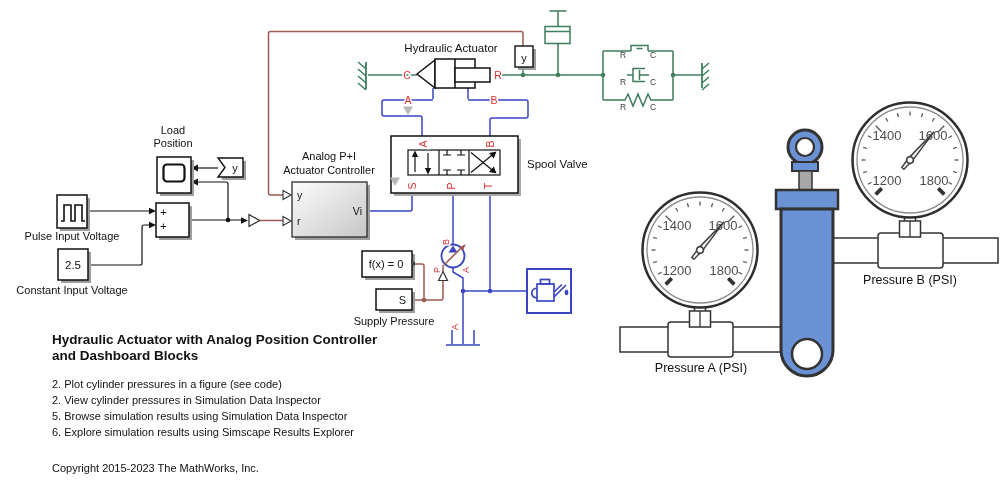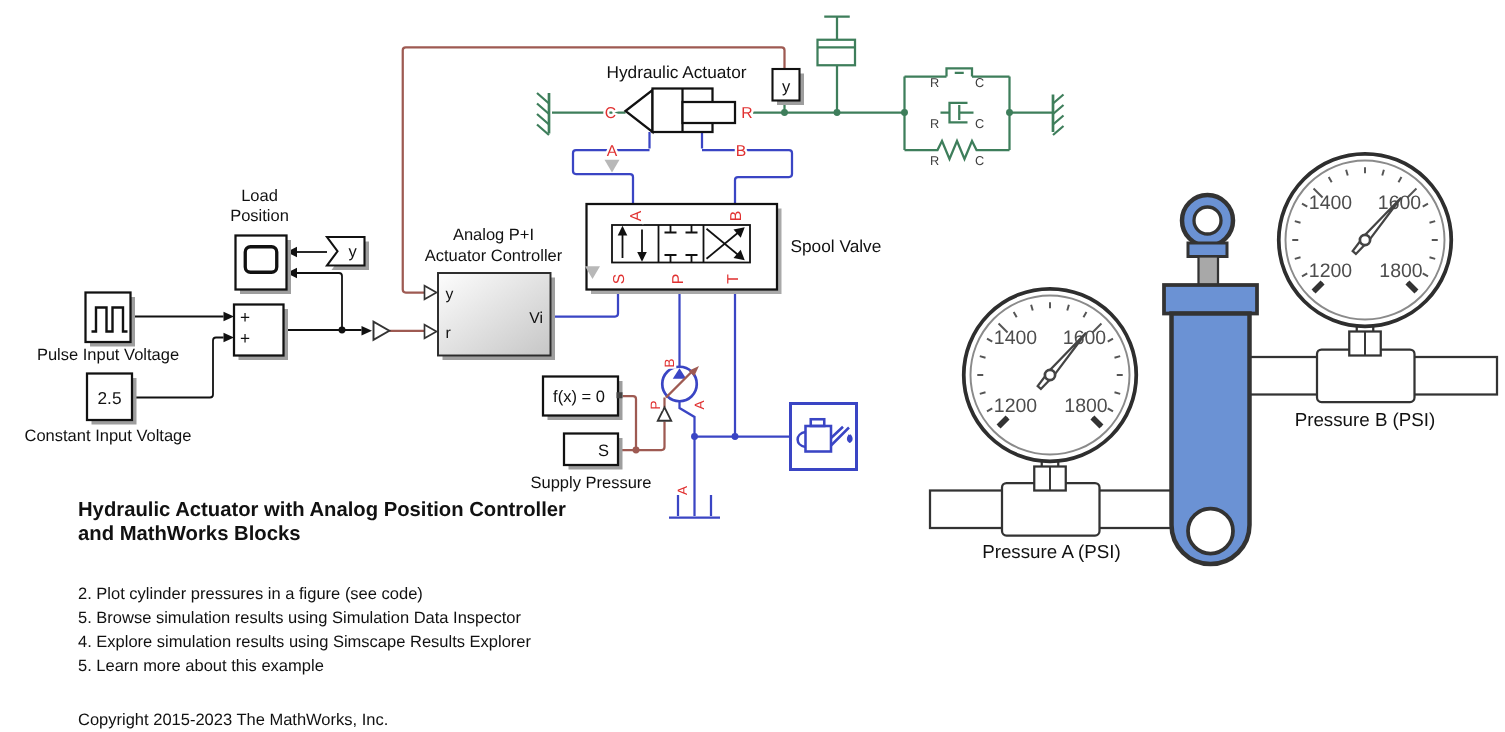--- a/index.html
+++ b/index.html
@@ -1,21 +1,21 @@
 <!DOCTYPE html>
 <html><head>
 <meta charset="utf-8">
 <style>
   html,body{margin:0;padding:0;background:#fff;}
   #stage{position:relative;width:1003px;height:488px;background:#fff;overflow:hidden;
          font-family:"Liberation Sans",sans-serif;}
   svg{position:absolute;left:0;top:0;}
   svg text{font-family:"Liberation Sans",sans-serif;}
   .desc{position:absolute;left:52px;top:332px;color:#111;font-size:11px;line-height:16px;}
-  .desc-title{font-size:13.5px;font-weight:bold;line-height:16px;margin-bottom:24px;}
+  .desc-title{font-size:13.5px;font-weight:bold;line-height:16px;margin-bottom:12px;}
   .desc-copy{margin-top:20px;}
 </style>
 </head>
 <body>
 
 <div id="stage">
 <svg width="1003" height="488" viewBox="0 0 1003 488">
 
   <g stroke="#333" stroke-width="1.5" fill="#fff">
     <rect x="620" y="327" width="168" height="25"></rect>
@@ -363,21 +363,21 @@
     <text transform="translate(440,270) rotate(-90)" font-size="9">P</text>
     <text transform="translate(469,270) rotate(-90)" font-size="9">A</text>
     <text transform="translate(458,327) rotate(-90)" font-size="9">A</text>
   </g>
 
 </svg>
 
 <div class="desc">
   <div class="desc-title">
     <div>Hydraulic Actuator with Analog Position Controller</div>
-    <div>and MathWorks Blocks</div>
+    <div>and Dashboard Blocks</div>
   </div>
   <div>2. Plot cylinder pressures in a figure (see code)</div>
+  <div>2. View cylinder pressures in Simulation Data Inspector</div>
   <div>5. Browse simulation results using Simulation Data Inspector</div>
-  <div>4. Explore simulation results using Simscape Results Explorer</div>
-  <div>5. Learn more about this example</div>
+  <div>6. Explore simulation results using Simscape Results Explorer</div>
   <div class="desc-copy">Copyright 2015-2023 The MathWorks, Inc.</div>
 </div>
 </div>
 
 </body></html>

